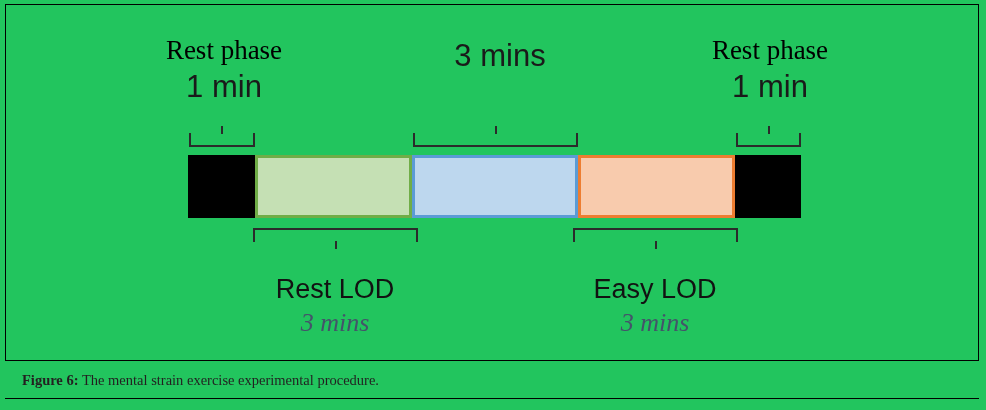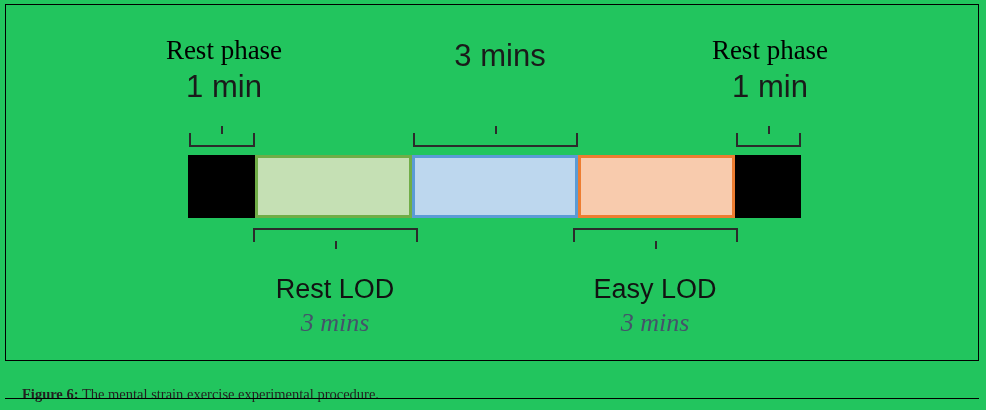--- a/index.html
+++ b/index.html
@@ -138,21 +138,20 @@
 
   
   .caption {
     position: absolute;
     left: 22px;
     top: 372px;
     font-family: "Liberation Serif", serif;
     font-size: 14.5px;
     color: #231f20;
     white-space: nowrap;
-    margin-top: 14px;
   }
   .caption .cap-label {
     font-weight: bold;
   }
   .caption .cap-text {
     font-weight: normal;
   }
   .bottom-rule {
     position: absolute;
     left: 5px;

